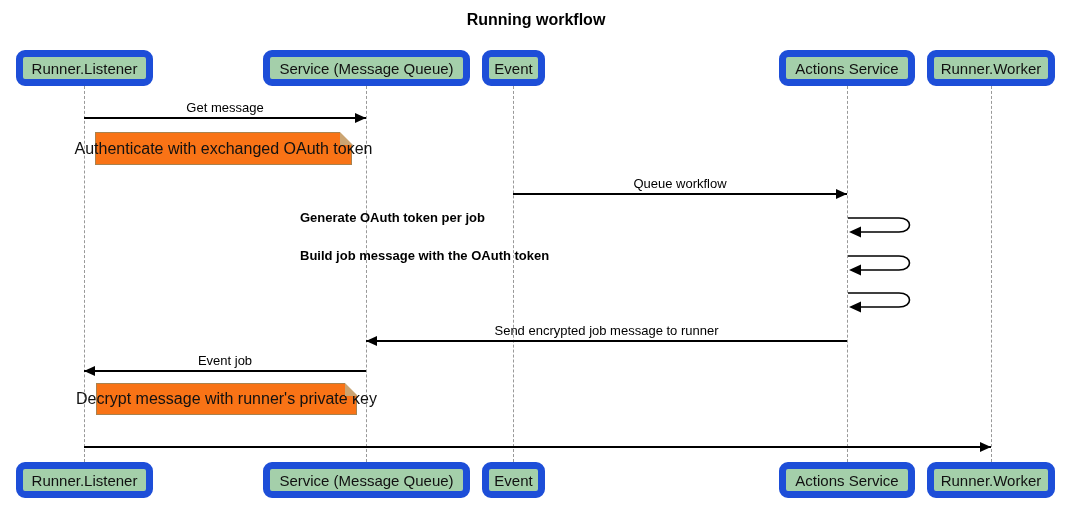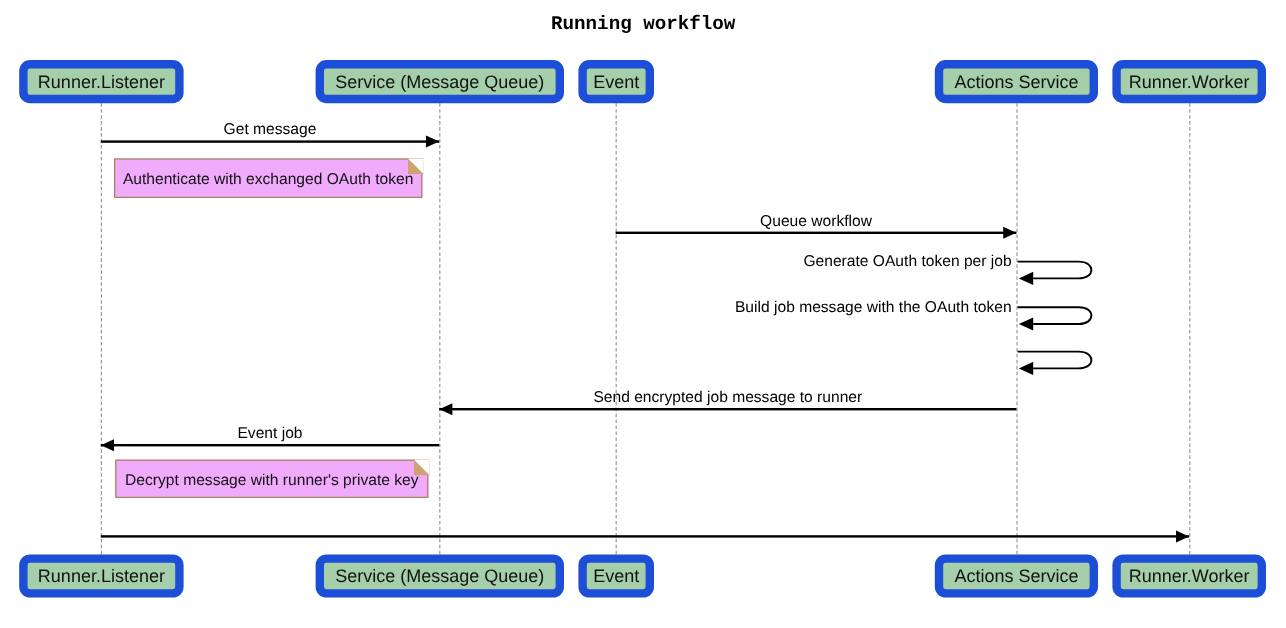--- a/index.html
+++ b/index.html
@@ -2,51 +2,51 @@
 <html><head>
 <meta charset="utf-8">
 <style>
   html,body{margin:0;padding:0;background:#ffffff;}
   #canvas{
     position:relative;width:1072px;height:523px;background:#ffffff;overflow:hidden;
     font-family:"Liberation Sans",sans-serif;color:#000;
   }
   .title{
     position:absolute;left:0;top:11px;width:1072px;text-align:center;
-    font-size:16px;font-weight:bold;color:#000;font-family:Liberation Mono, monospace;
+    font-size:16px;font-weight:bold;color:#000;
   }
   .lifeline{
     position:absolute;top:86px;height:376px;width:0;
     border-left:1px dashed #999999;
   }
   .actor{
     position:absolute;height:36px;background:#A4CFAA;border:7px solid #1d4ed8;
     border-radius:9px;display:flex;align-items:center;justify-content:center;
     font-size:15px;color:#111;box-sizing:border-box;white-space:nowrap;
   }
   .msg-line{position:absolute;height:1.6px;background:#000;}
   .msg-label{
     position:absolute;height:16px;line-height:16px;font-size:13px;color:#000;
     text-align:center;white-space:nowrap;
   }
-  .msg-label.right-align{text-align:right;}
+  .msg-label.right-align{text-align:left;font-weight:bold;}
   .arrow-right{
     position:absolute;width:0;height:0;
     border-top:5px solid transparent;border-bottom:5px solid transparent;
     border-left:11px solid #000;
   }
   .arrow-left{
     position:absolute;width:0;height:0;
     border-top:5px solid transparent;border-bottom:5px solid transparent;
     border-right:11px solid #000;
   }
   .note{
-    position:absolute;background:#f0abfc;border:1.5px solid #A9824E;
+    position:absolute;background:#f97316;border:1.5px solid #A9824E;
     box-sizing:border-box;display:flex;align-items:center;justify-content:center;
-    font-size:13px;color:#111;white-space:nowrap;
+    font-size:16px;color:#111;white-space:nowrap;
   }
   .note::before{
     content:"";position:absolute;top:-1.5px;right:-1.5px;width:0;height:0;
     border-style:solid;border-width:0 13px 13px 0;
     border-color:#ffffff #ffffff #CBA472 #CBA472;
   }
   .selfloop{position:absolute;width:78px;height:28px;}
 </style>
 </head>
 <body>

